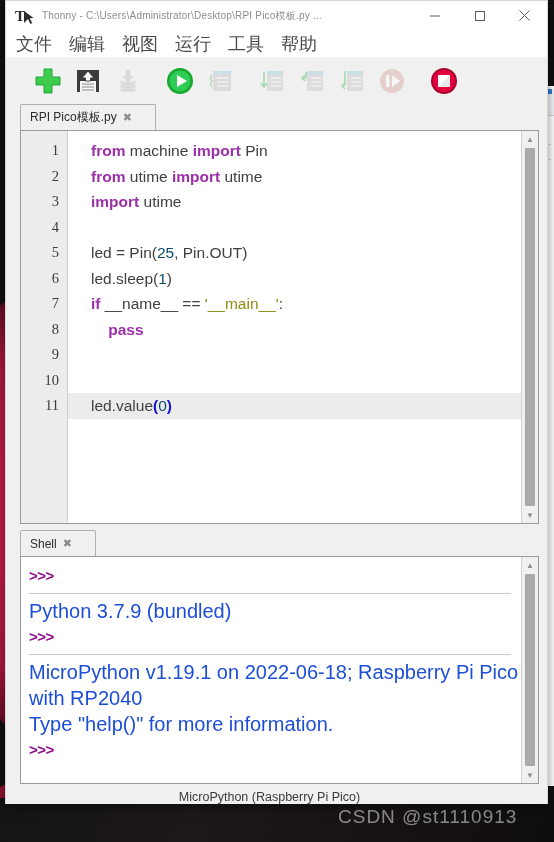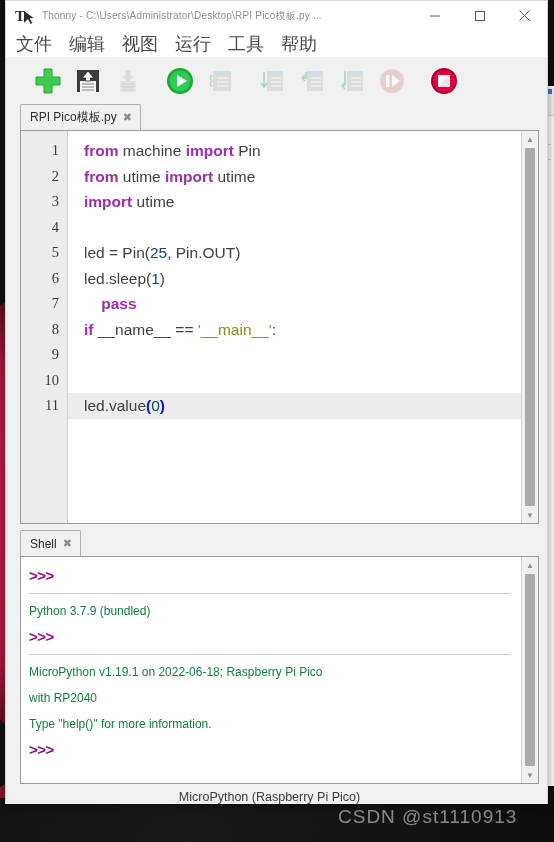--- a/index.html
+++ b/index.html
@@ -63,60 +63,60 @@
   
   #toolbar{height:47px;background:#f0f0f0;display:flex;align-items:center;padding-left:22px;gap:0px;flex:none;}
   .tb-btn{width:40px;height:40px;display:flex;align-items:center;justify-content:center;position:relative;}
   .tb-gap{width:12px;}
 
   
   #editor-area{margin:0 8px 0 14px;flex:none;}
   .tabstrip{display:flex;align-items:flex-end;height:26px;}
   .tab{
     height:25px;background:#f0f0f0;border:1px solid #b0b0b0;border-bottom:none;
-    display:flex;align-items:center;padding:0 8px 0 9px;font-size:12px;color:#2c2c2c;
+    display:flex;align-items:center;padding:0 23px 0 9px;font-size:12px;color:#2c2c2c;
     border-radius:2px 2px 0 0;
   }
   .tab .tab-x{margin-left:6px;color:#8b8b8b;font-size:11px;}
   .editor-body{
     height:392px;background:#ffffff;border:1px solid #9a9a9a;
     display:flex;position:relative;overflow:hidden;
   }
   .gutter{
     width:47px;background:#ececec;border-right:1px solid #cfcfcf;
     padding-top:7px;text-align:right;box-sizing:border-box;flex:none;
   }
   .gutter div{
     font-family:"Liberation Serif","DejaVu Serif",serif;font-size:14.5px;color:#3c3c3c;
     height:25.5px;line-height:25.5px;padding-right:8px;
   }
   .code{
     flex:1;padding-top:7px;position:relative;overflow:hidden;
     font-family:"Liberation Sans","DejaVu Sans",sans-serif;
   }
-  .cl{height:25.5px;line-height:25.5px;font-size:15.5px;padding-left:16px;white-space:pre;color:#404040;}
+  .cl{height:25.5px;line-height:25.5px;font-size:15.5px;padding-left:23px;white-space:pre;color:#404040;}
   .cl.cur{background:#ececec;}
   .kw{color:#9b30a8;font-weight:bold;}
   .num{color:#0c4a6e;}
   .str{color:#8c8c18;}
   .brk{color:#1414d2;font-weight:bold;}
 
   
   .vscroll{width:16px;background:#f0f0f0;border-left:1px solid #d2d2d2;display:flex;flex-direction:column;align-items:center;flex:none;}
   .sb-arrow{width:16px;height:16px;display:flex;align-items:center;justify-content:center;color:#8e8e8e;font-size:8px;flex:none;}
   .sb-track{flex:1;width:16px;padding:1px 0;box-sizing:border-box;}
   .sb-thumb{width:10px;margin:0 auto;background:#a9a9a9;border-radius:1px;height:100%;}
 
   
   #shell-area{margin:6px 8px 0 14px;flex:none;}
   .shell-body{
     height:226px;background:#ffffff;border:1px solid #9a9a9a;display:flex;overflow:hidden;
   }
   .shell-text{flex:1;padding:6px 8px 0 8px;overflow:hidden;}
-  .sline{font-size:12px;line-height:26px;color:#15803d;font-family:"Liberation Sans","DejaVu Sans",sans-serif;white-space:pre;}
+  .sline{font-size:20px;line-height:26px;color:#1d4ed8;font-family:"Liberation Sans","DejaVu Sans",sans-serif;white-space:pre;}
   .prompt{color:#8c0a8c;font-weight:bold;font-size:15px;letter-spacing:-.5px;}
   .sep{height:1px;background:#c9c9c9;margin:4px 2px 4px 0;}
 
   
   #statusbar{
     flex:1;background:#f0f0f0;display:flex;align-items:flex-start;justify-content:center;
     padding:6px 14px 0 0;
   }
   #statusbar .st-text{font-size:12.5px;color:#3c3c3c;font-family:"Liberation Sans",sans-serif;}
 
@@ -313,22 +313,22 @@
           <div>10</div>
           <div>11</div>
         </div>
       <div class="code" id="code">
           <div class="cl"><span class="kw">from</span><span> machine </span><span class="kw">import</span><span> Pin</span></div>
           <div class="cl"><span class="kw">from</span><span> utime </span><span class="kw">import</span><span> utime</span></div>
           <div class="cl"><span class="kw">import</span><span> utime</span></div>
           <div class="cl">&nbsp;</div>
           <div class="cl"><span>led = Pin(</span><span class="num">25</span><span>, Pin.OUT)</span></div>
           <div class="cl"><span>led.sleep(</span><span class="num">1</span><span>)</span></div>
+          <div class="cl"><span class="kw">if</span><span> __name__ == </span><span class="str">'__main__'</span><span>:</span></div>
           <div class="cl"><span>    </span><span class="kw">pass</span></div>
-          <div class="cl"><span class="kw">if</span><span> __name__ == </span><span class="str">'__main__'</span><span>:</span></div>
           <div class="cl">&nbsp;</div>
           <div class="cl">&nbsp;</div>
           <div class="cl cur"><span>led.value</span><span class="brk">(</span><span class="num">0</span><span class="brk">)</span></div>
         </div>
       <div class="vscroll">
         <div class="sb-arrow">▲</div>
         <div class="sb-track">
           <div class="sb-thumb"></div>
         </div>
         <div class="sb-arrow">▼</div>

